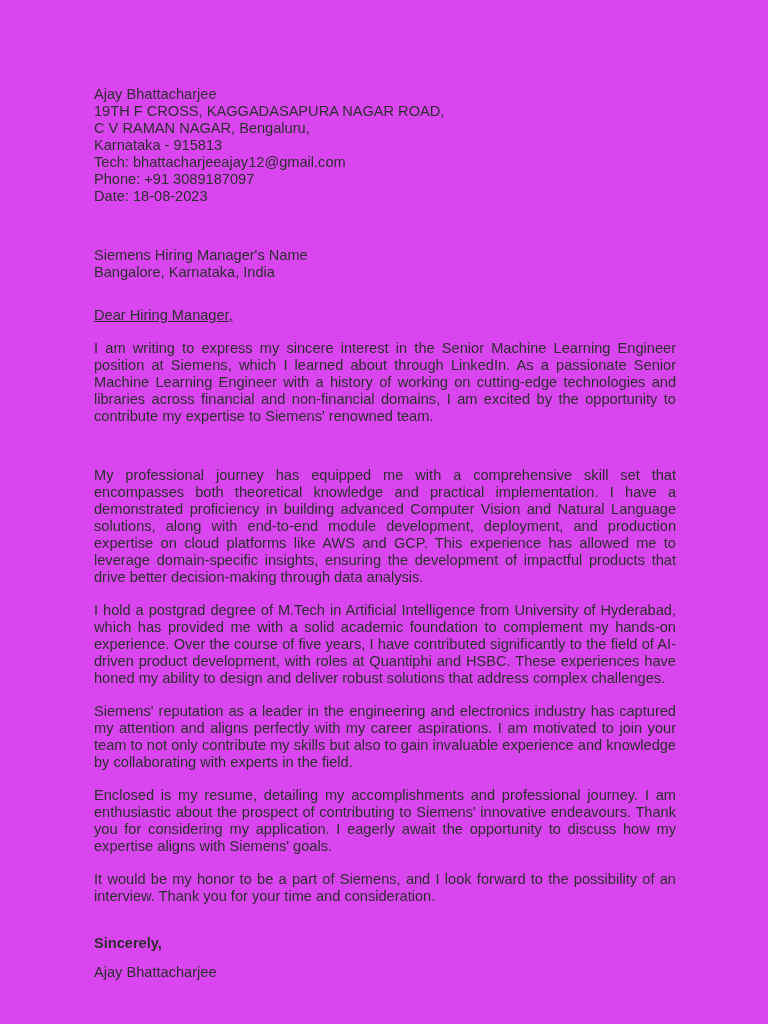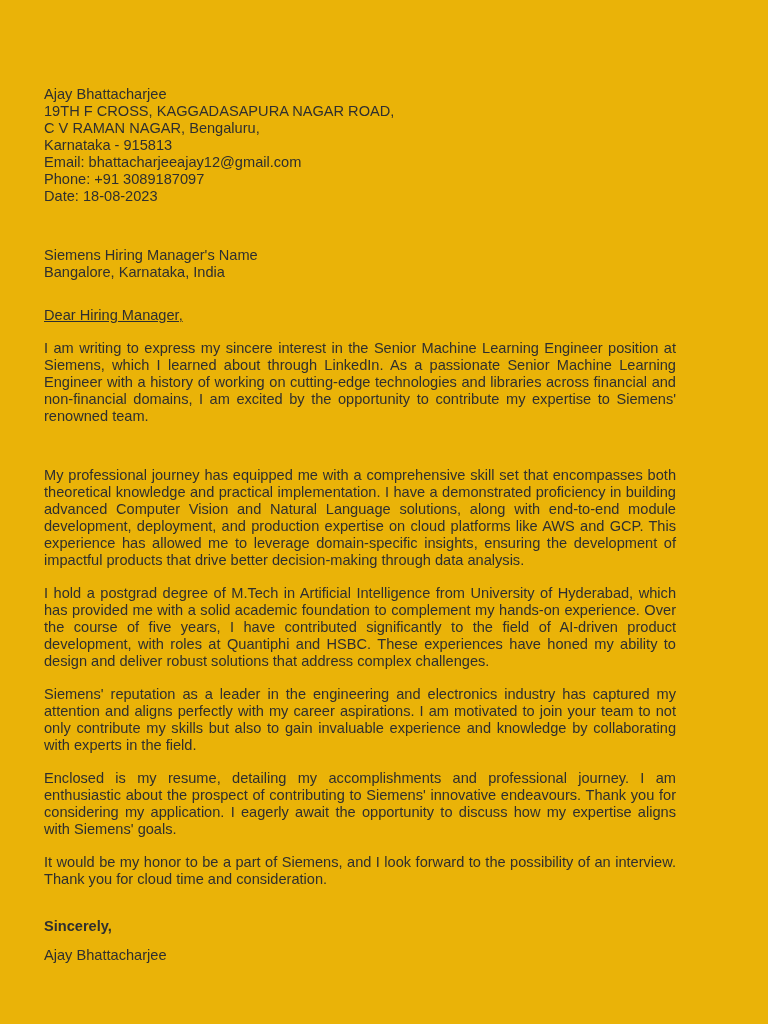--- a/index.html
+++ b/index.html
@@ -4,23 +4,23 @@
 <style>
   html, body {
     margin: 0;
     padding: 0;
     background: #ffffff;
   }
   .page {
     position: relative;
     width: 768px;
     height: 1024px;
-    background: #eab308;
+    background: #d946ef;
     box-sizing: border-box;
-    padding: 86px 92px 0 44px;
+    padding: 86px 92px 0 94px;
     font-family: "Liberation Sans", "DejaVu Sans", sans-serif;
     font-size: 14.6px;
     line-height: 17px;
     color: #2f2f2f;
     overflow: hidden;
   }
   .sender-block div,
   .recipient-block div {
     white-space: nowrap;
   }
@@ -52,35 +52,35 @@
 </head>
 <body>
 
 <div class="page">
 
   <header class="sender-block">
     <div>Ajay Bhattacharjee</div>
     <div>19TH F CROSS, KAGGADASAPURA NAGAR ROAD,</div>
     <div>C V RAMAN NAGAR, Bengaluru,</div>
     <div>Karnataka - 915813</div>
-    <div>Email: bhattacharjeeajay12@gmail.com</div>
+    <div>Tech: bhattacharjeeajay12@gmail.com</div>
     <div>Phone: +91 3089187097</div>
     <div>Date: 18-08-2023</div>
   </header>
 
   <section class="recipient-block">
     <div>Siemens Hiring Manager's Name</div>
     <div>Bangalore, Karnataka, India</div>
   </section>
 
   <p class="salutation">Dear Hiring Manager,</p>
 
   <p class="body-para para-first">I am writing to express my sincere interest in the Senior Machine Learning Engineer position at Siemens, which I learned about through LinkedIn. As a passionate Senior Machine Learning Engineer with a history of working on cutting-edge technologies and libraries across financial and non-financial domains, I am excited by the opportunity to contribute my expertise to Siemens' renowned team.</p>
   <p class="body-para">My professional journey has equipped me with a comprehensive skill set that encompasses both theoretical knowledge and practical implementation. I have a demonstrated proficiency in building advanced Computer Vision and Natural Language solutions, along with end-to-end module development, deployment, and production expertise on cloud platforms like AWS and GCP. This experience has allowed me to leverage domain-specific insights, ensuring the development of impactful products that drive better decision-making through data analysis.</p>
   <p class="body-para">I hold a postgrad degree of M.Tech  in Artificial Intelligence from University of Hyderabad, which has provided me with a solid academic foundation to complement my hands-on experience. Over the course of five years, I have contributed significantly to the field of AI-driven product development, with roles at Quantiphi and HSBC. These experiences have honed my ability to design and deliver robust solutions that address complex challenges.</p>
   <p class="body-para">Siemens' reputation as a leader in the engineering and electronics industry has captured my attention and aligns perfectly with my career aspirations. I am motivated to join your team to not only contribute my skills but also to gain invaluable experience and knowledge by collaborating with experts in the field.</p>
   <p class="body-para">Enclosed is my resume, detailing my accomplishments and professional journey. I am enthusiastic about the prospect of contributing to Siemens' innovative endeavours. Thank you for considering my application. I eagerly await the opportunity to discuss how my expertise aligns with Siemens' goals.</p>
-  <p class="body-para">It would be my honor to be a part of Siemens, and I look forward to the possibility of an interview. Thank you for cloud time and consideration.</p>
+  <p class="body-para">It would be my honor to be a part of Siemens, and I look forward to the possibility of an interview. Thank you for your time and consideration.</p>
 
   <p class="closing">Sincerely,</p>
   <p class="signature">Ajay Bhattacharjee</p>
 
 </div>
 
 </body></html>

